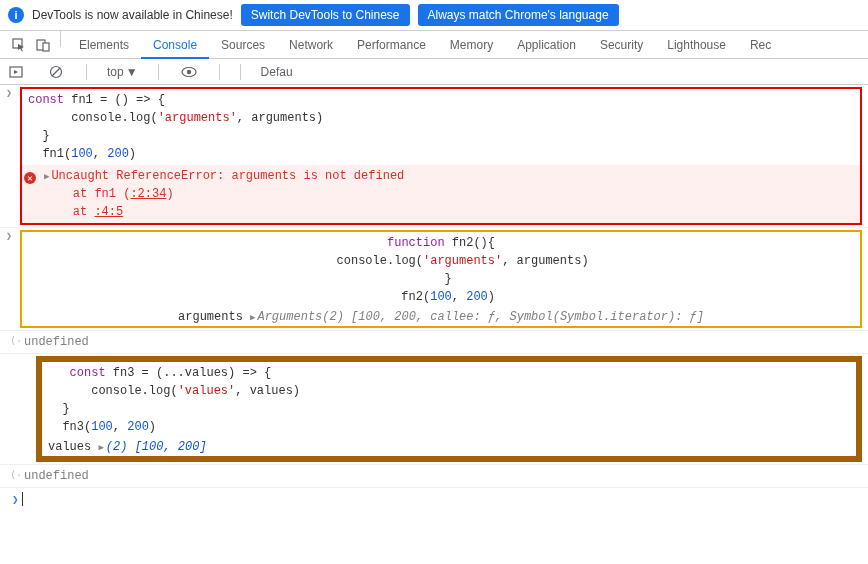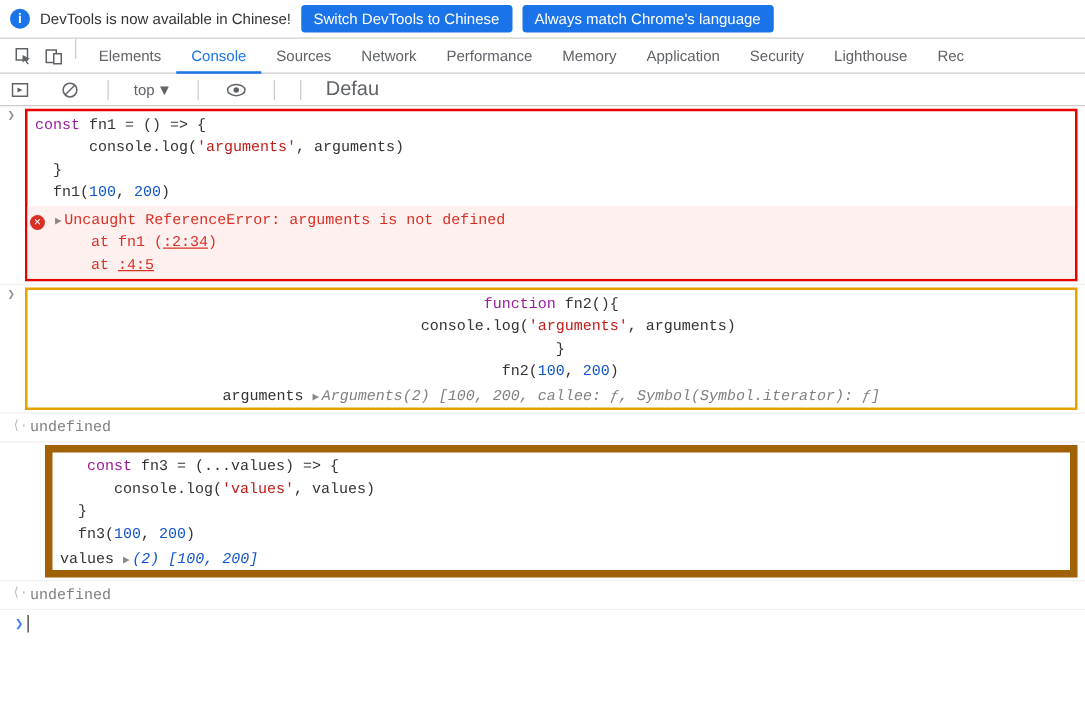--- a/index.html
+++ b/index.html
@@ -110,21 +110,21 @@
   .filter-input {
     border: none;
     outline: none;
     font-size: 12px;
     color: #5f6368;
     padding: 2px 4px;
     flex: 1;
   }
   .right-text {
     color: #5f6368;
-    font-size: 16px;
+    font-size: 12px;
     padding-right: 2px;
   }
   .console {
     font-family: Consolas, "Courier New", monospace;
     font-size: 12px;
   }
   .row {
     display: flex;
     align-items: flex-start;
     padding: 2px 6px 2px 4px;

